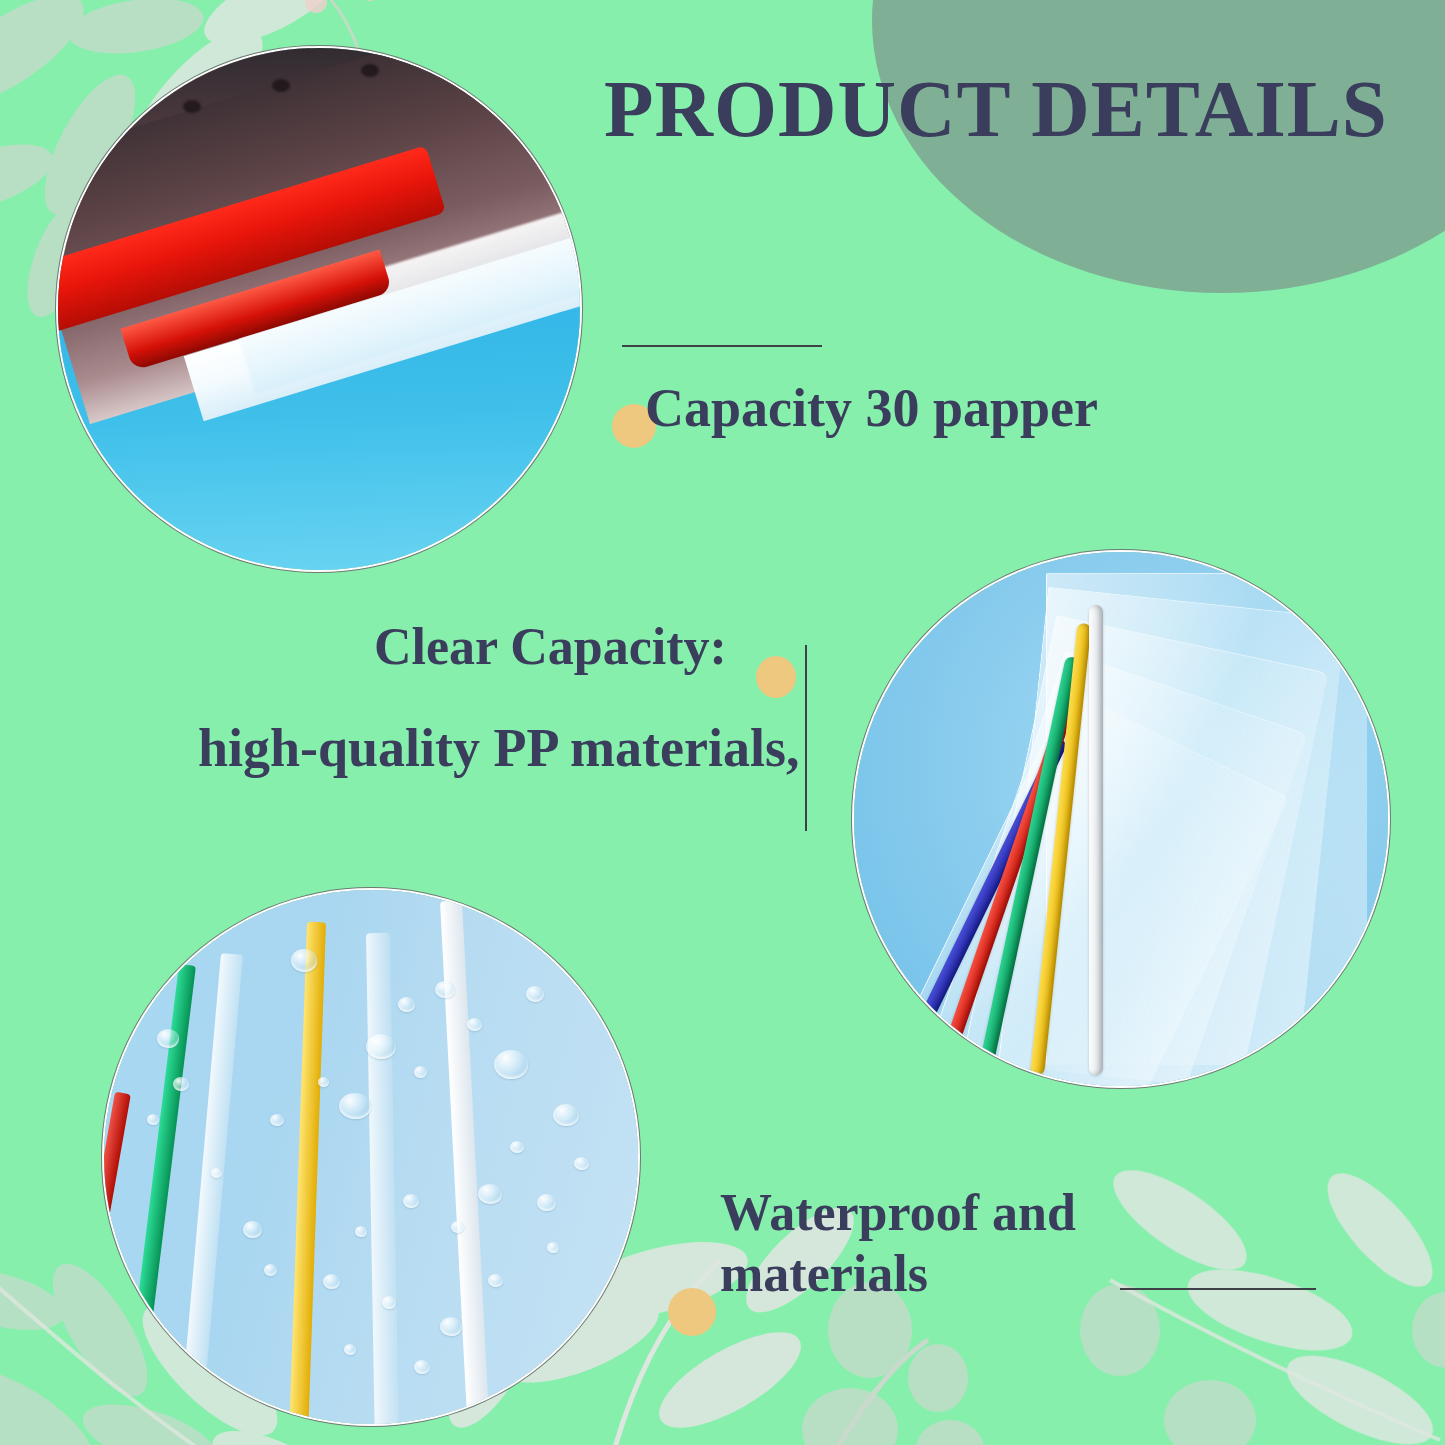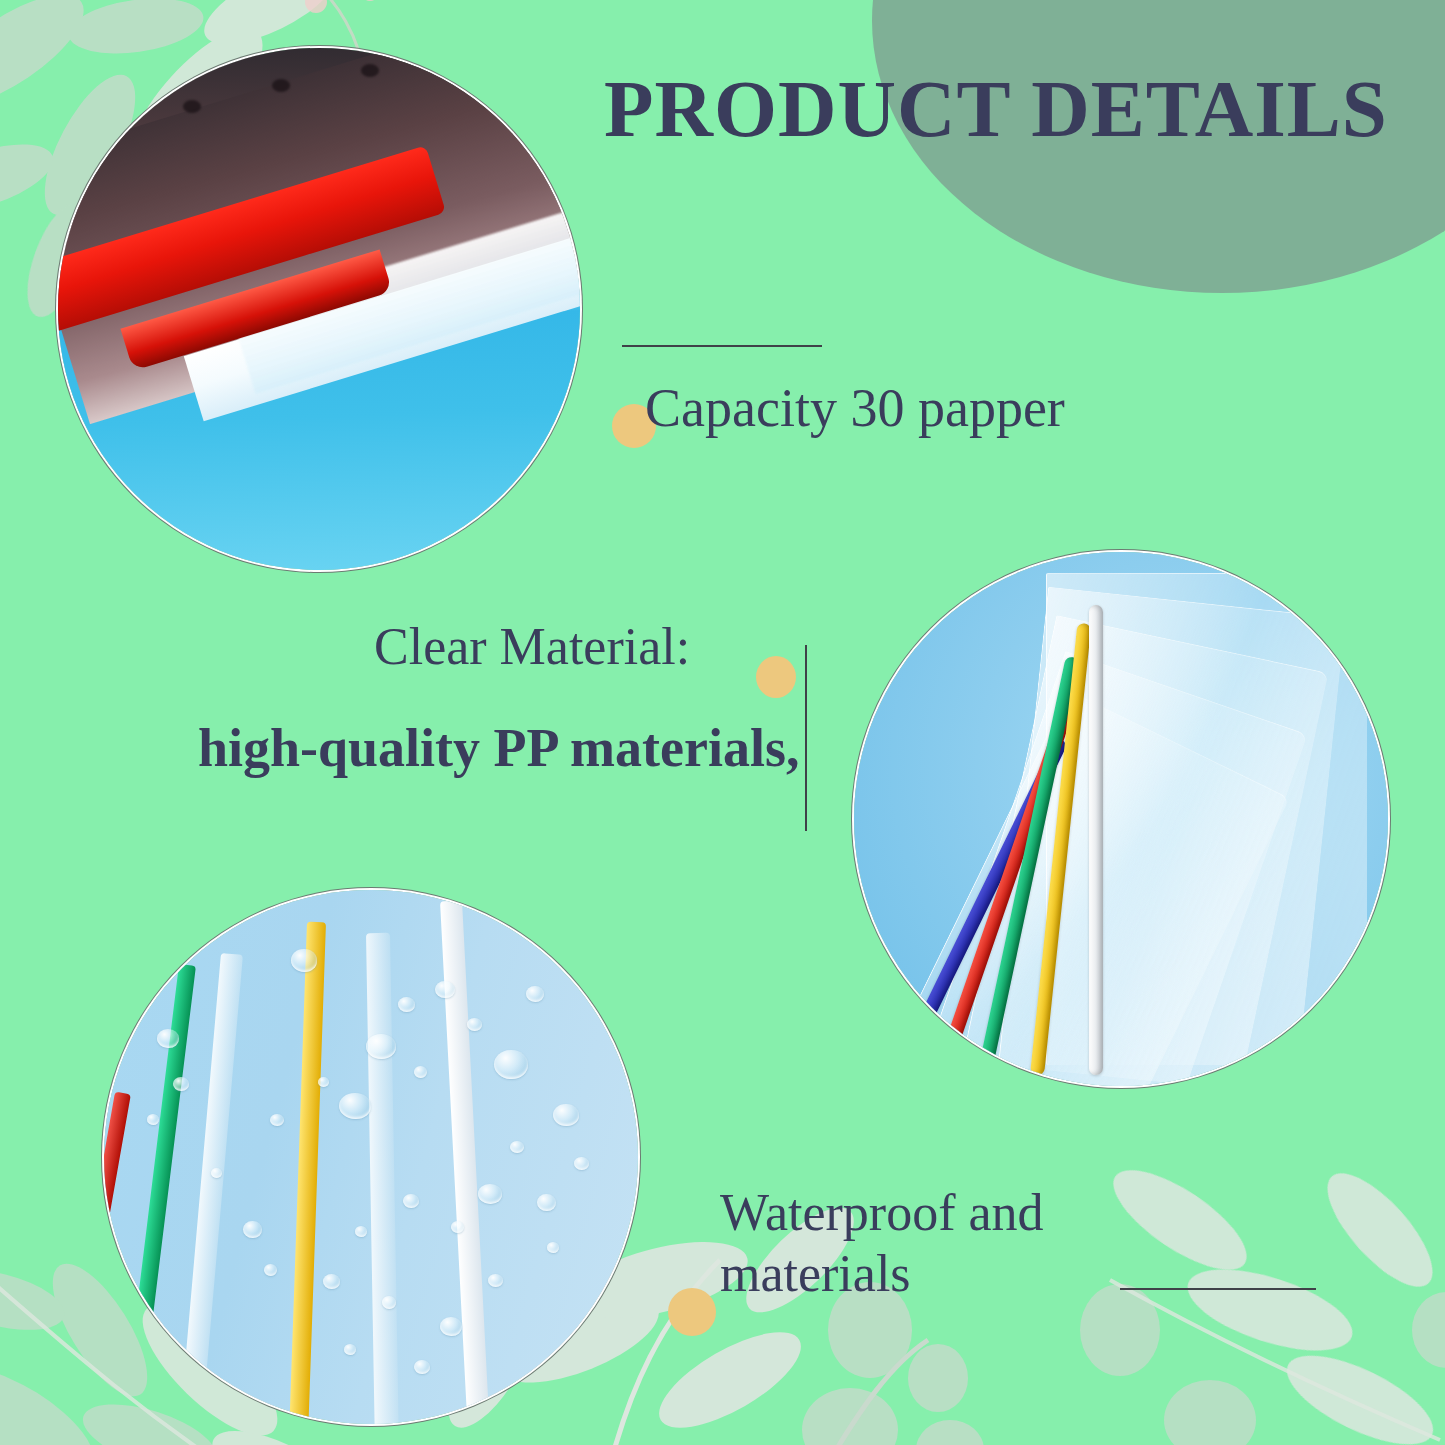--- a/index.html
+++ b/index.html
@@ -173,21 +173,21 @@
     border-radius: 50%;
     background: #edc87e;
   }
   #dot-capacity   { left: 612px; top: 404px;  width: 44px;  height: 44px; }
   #dot-clear      { left: 756px; top: 656px;  width: 40px;  height: 42px; }
   #dot-waterproof { left: 668px; top: 1288px; width: 48px;  height: 48px; }
 
   .feature-heading {
     position: absolute;
     font-size: 52px;
-    font-weight: 400;
+    font-weight: 700;
     color: #3a3d5c;
     line-height: 1.12;
     font-family: "Liberation Serif", "DejaVu Serif", serif;
     white-space: nowrap;
   }
   .feature-body {
     position: absolute;
     font-size: 54px;
     font-weight: 700;
     color: #3a3d5c;
@@ -367,21 +367,21 @@
   </div>
 
   <div id="title">PRODUCT DETAILS</div>
 
   <div class="rule-h" id="rule-capacity"></div>
   <div class="accent-dot" id="dot-capacity"></div>
   <div class="feature-heading" id="cap-heading">Capacity 30 papper</div>
 
   <div class="rule-v" id="rule-clear"></div>
   <div class="accent-dot" id="dot-clear"></div>
-  <div class="feature-heading" id="clear-heading">Clear Material:</div>
+  <div class="feature-heading" id="clear-heading">Clear Capacity:</div>
   <div class="feature-body" id="clear-body">
     <div>high-quality PP materials,</div>
   </div>
 
   <div class="rule-h" id="rule-waterproof"></div>
   <div class="accent-dot" id="dot-waterproof"></div>
   <div class="feature-heading" id="water-heading">
     <div>Waterproof and</div>
     <div>materials</div>
   </div>

